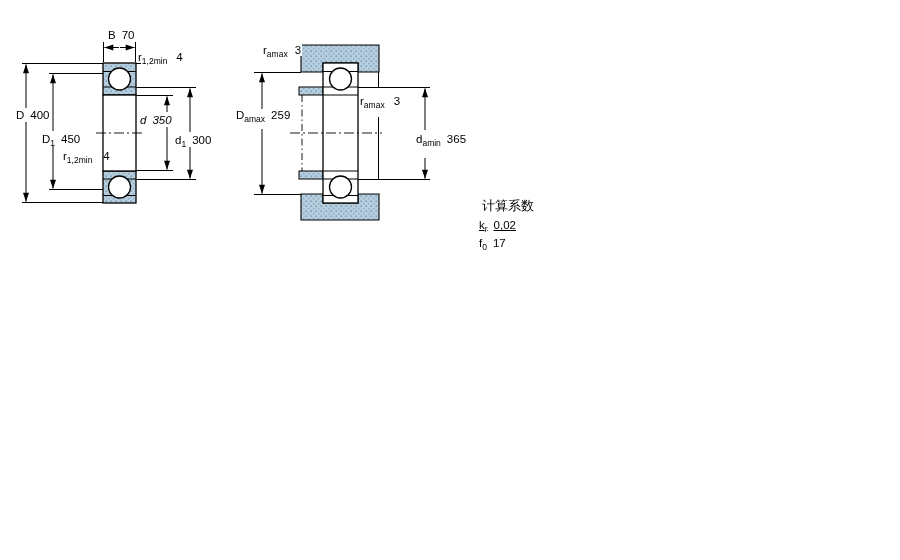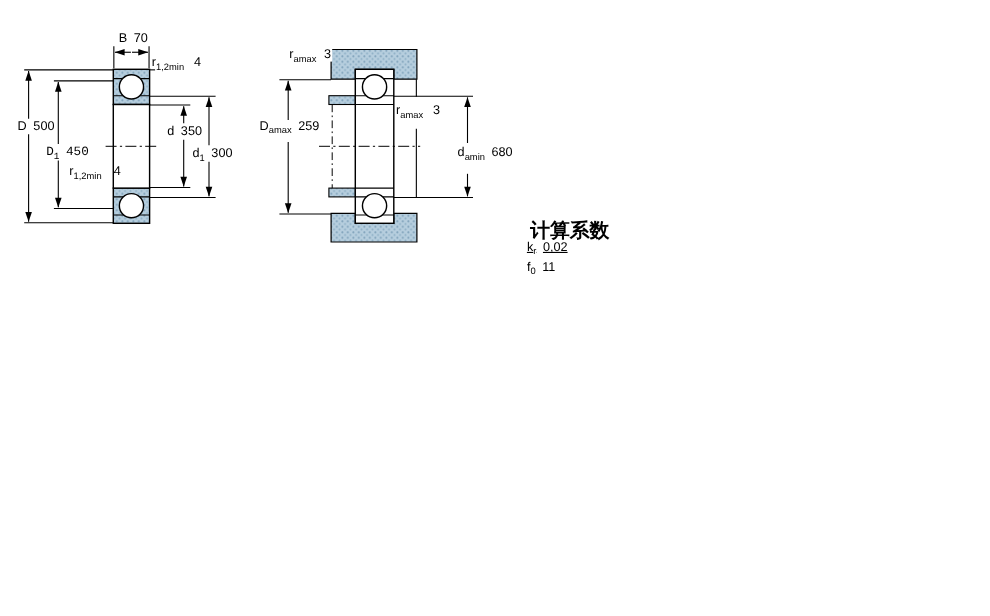--- a/index.html
+++ b/index.html
@@ -5,21 +5,21 @@
   html,body{margin:0;padding:0;background:#fff;}
   #stage{position:relative;width:900px;height:560px;background:#ffffff;overflow:hidden;
          font-family:"Liberation Sans",sans-serif;color:#000;}
   #linework{position:absolute;left:0;top:0;}
   .lbl{position:absolute;font-size:11.5px;line-height:1.1;white-space:nowrap;color:#000;}
   .lbl sub{font-size:8.5px;line-height:1;}
   .val{margin-left:6px;margin-top:32px;}
   .val-g9{margin-left:9px;}
   .val-g11{margin-left:11px;}
   .val-boxed{background:#fff;padding:0 1px;}
-  .calc-title{position:absolute;font-size:18px;font-weight:bold;
+  .calc-title{position:absolute;font-size:13px;font-weight:normal;
               font-family:"Liberation Sans",sans-serif,sans-serif;}
   .calc-row{position:absolute;font-size:11.5px;white-space:nowrap;}
 </style>
 </head>
 <body>
 
 <div id="stage">
 
   <svg id="linework" width="900" height="560" viewBox="0 0 900 560">
     <defs>
@@ -108,37 +108,37 @@
       <line x1="358" y1="179.5" x2="430" y2="179.5"></line>
       <line x1="425" y1="130" x2="425" y2="88.5" marker-end="url(#arr)"></line>
       <line x1="425" y1="158" x2="425" y2="178.5" marker-end="url(#arr)"></line>
     </g>
   </svg>
 
   <span class="lbl" style="left:108px;top:29px;"><span>B</span><span class="val">70</span></span>
 
   <span class="lbl" style="left:138px;top:51px;"><span>r</span><sub>1,2min</sub><span class="val val-g9">4</span></span>
 
-  <span class="lbl" style="left:16px;top:109px;"><span>D</span><span class="val">500</span></span>
+  <span class="lbl" style="left:16px;top:109px;"><span>D</span><span class="val">400</span></span>
 
-  <span class="lbl" style="left:42px;top:133px;font-family:Liberation Mono, monospace;"><span>D</span><sub>1</sub><span class="val">450</span></span>
+  <span class="lbl" style="left:42px;top:133px;"><span>D</span><sub>1</sub><span class="val">450</span></span>
 
   <span class="lbl" style="left:63px;top:150px;"><span>r</span><sub>1,2min</sub><span class="val val-g11">4</span></span>
 
-  <span class="lbl" style="left:152px;top:114px;"><span>d</span><span class="val">350</span></span>
+  <span class="lbl" style="left:140px;top:114px;font-style:italic;"><span>d</span><span class="val">350</span></span>
 
   <span class="lbl" style="left:175px;top:134px;"><span>d</span><sub>1</sub><span class="val">300</span></span>
 
   <span class="lbl" style="left:263px;top:44px;"><span>r</span><sub>amax</sub><span class="val val-boxed">3</span></span>
 
   <span class="lbl" style="left:236px;top:109px;"><span>D</span><sub>amax</sub><span class="val">259</span></span>
 
   <span class="lbl" style="left:360px;top:95px;"><span>r</span><sub>amax</sub><span class="val val-g9">3</span></span>
 
-  <span class="lbl" style="left:416px;top:133px;"><span>d</span><sub>amin</sub><span class="val">680</span></span>
+  <span class="lbl" style="left:416px;top:133px;"><span>d</span><sub>amin</sub><span class="val">365</span></span>
 
   <span class="calc-title" style="left:482px;top:197px;">计算系数</span>
 
   <span class="calc-row" style="left:479px;top:219px;text-decoration:underline;"><span>k</span><sub style="font-size:8.5px;">r</sub><span class="val">0,02</span></span>
 
-  <span class="calc-row" style="left:479px;top:237px;"><span>f</span><sub style="font-size:8.5px;">0</sub><span class="val">11</span></span>
+  <span class="calc-row" style="left:479px;top:237px;"><span>f</span><sub style="font-size:8.5px;">0</sub><span class="val">17</span></span>
 
 </div>
 
 </body></html>

